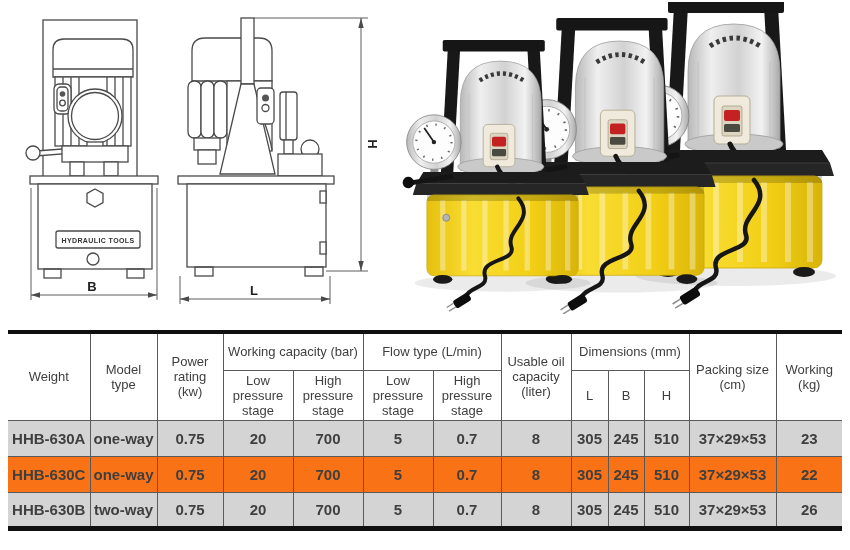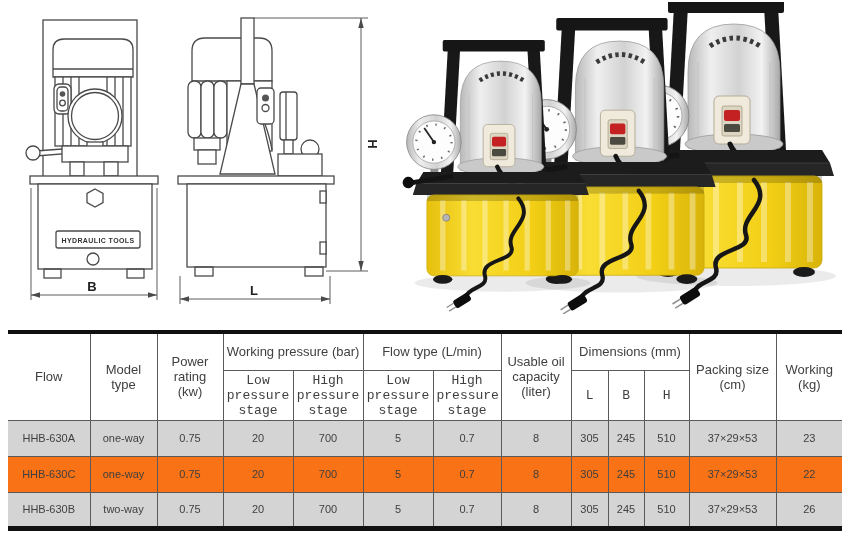--- a/index.html
+++ b/index.html
@@ -20,23 +20,23 @@
     color:#3f3f3f;
   }
   table.spec th,table.spec td{
     border:1px solid #5a5a5a;text-align:center;vertical-align:middle;
     font-size:13px;line-height:15px;font-weight:normal;padding:2px 3px;
     overflow:hidden;
   }
   table.spec th:first-child,table.spec td:first-child{border-left:none;}
   table.spec th:last-child,table.spec td:last-child{border-right:none;}
   tr.hdr1{height:38px;}
-  tr.hdr2{height:50px;font-family:Liberation Mono, monospace;}
+  tr.hdr2{height:50px;}
   tr.datarow{height:36px;}
-  tr.datarow td{font-size:11px;}
+  tr.datarow td{font-size:15px;font-weight:bold;}
   tr.gray td{background:#d4d4d4;}
   tr.white td{background:#f97316;}
   th.vtop{vertical-align:top;padding-top:6px;}
   th.oil{padding-left:8px;padding-right:8px;}
   th.pack{padding-left:11px;padding-right:11px;}
   td.packing{word-break:break-all;padding:0 17px;line-height:15px;}
 </style>
 </head>
 <body>
 
@@ -245,24 +245,24 @@
       <col style="width:68px">
         <col style="width:70px">
         <col style="width:37px">
       <col style="width:36px">
         <col style="width:45px">
         <col style="width:87px">
       <col style="width:66px">
     </colgroup>
     <thead>
       <tr class="hdr1">
-        <th rowspan="2" class="vtop">Flow</th>
+        <th rowspan="2" class="vtop">Weight</th>
         <th rowspan="2" class="vtop">Model type</th>
         <th rowspan="2" class="vtop">Power rating (kw)</th>
-        <th colspan="2">Working pressure (bar)</th>
+        <th colspan="2">Working capacity (bar)</th>
         <th colspan="2">Flow type (L/min)</th>
         <th rowspan="2" class="vtop oil">Usable oil capacity (liter)</th>
         <th colspan="3">Dimensions (mm)</th>
         <th rowspan="2" class="pack">Packing size (cm)</th>
         <th rowspan="2">Working (kg)</th>
       </tr>
       <tr class="hdr2">
         <th>Low pressure stage</th>
         <th>High pressure stage</th>
         <th>Low pressure stage</th>

